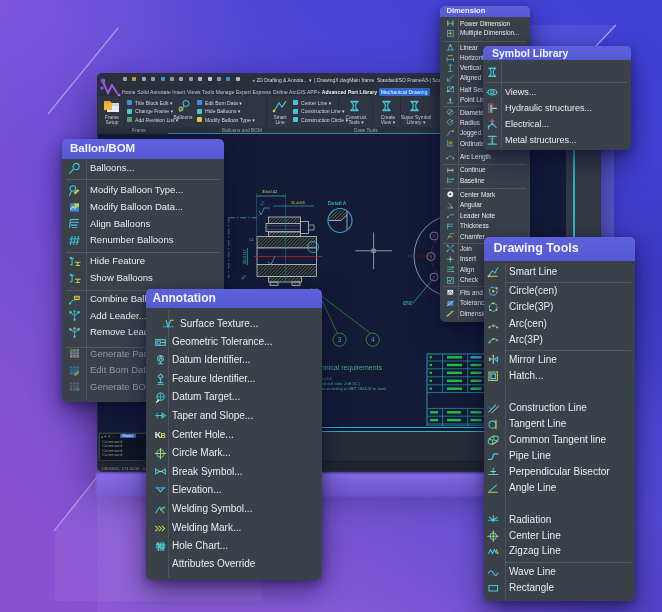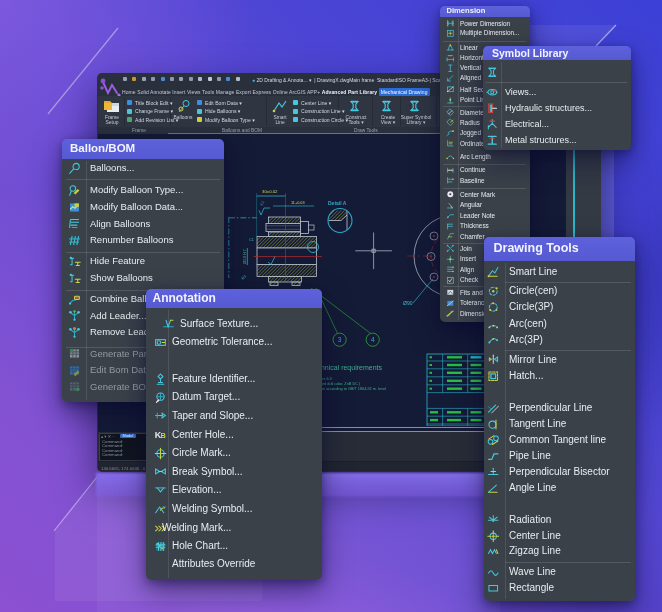--- a/index.html
+++ b/index.html
@@ -893,20 +893,26 @@
           <use href="#i-surf"></use>
         </svg>
 <span style="position:absolute;left:26px">Surface Texture...</span>
       </div>
 <div class="it" style="left:0;top:26.7px;height:16px;width:100%;font-size:10px;line-height:16px">
 <svg style="left:7.5px;top:1.5px" width="13" height="13" viewBox="0 0 16 16" stroke-width="1.3" stroke-linecap="round">
           <use href="#i-gtol"></use>
         </svg>
 <span style="position:absolute;left:26px">Geometric Tolerance...</span>
       </div>
+<div class="it" style="left:0;top:44.9px;height:16px;width:100%;font-size:10px;line-height:16px">
+<svg style="left:7.5px;top:1.5px" width="13" height="13" viewBox="0 0 16 16" stroke-width="1.3" stroke-linecap="round">
+          <use href="#i-datum"></use>
+        </svg>
+<span style="position:absolute;left:26px">Datum Identifier...</span>
+      </div>
 <div class="it" style="left:0;top:63.1px;height:16px;width:100%;font-size:10px;line-height:16px">
 <svg style="left:7.5px;top:1.5px" width="13" height="13" viewBox="0 0 16 16" stroke-width="1.3" stroke-linecap="round">
           <use href="#i-feat"></use>
         </svg>
 <span style="position:absolute;left:26px">Feature Identifier...</span>
       </div>
 <div class="it" style="left:0;top:81.8px;height:16px;width:100%;font-size:10px;line-height:16px">
 <svg style="left:7.5px;top:1.5px" width="13" height="13" viewBox="0 0 16 16" stroke-width="1.3" stroke-linecap="round">
           <use href="#i-dtar"></use>
         </svg>
@@ -945,21 +951,21 @@
 <div class="it" style="left:0;top:193.7px;height:16px;width:100%;font-size:10px;line-height:16px">
 <svg style="left:7.5px;top:1.5px" width="13" height="13" viewBox="0 0 16 16" stroke-width="1.3" stroke-linecap="round">
           <use href="#i-weld"></use>
         </svg>
 <span style="position:absolute;left:26px">Welding Symbol...</span>
       </div>
 <div class="it" style="left:0;top:212.9px;height:16px;width:100%;font-size:10px;line-height:16px">
 <svg style="left:7.5px;top:1.5px" width="13" height="13" viewBox="0 0 16 16" stroke-width="1.3" stroke-linecap="round">
           <use href="#i-weldm"></use>
         </svg>
-<span style="position:absolute;left:16px">Welding Mark...</span>
+<span style="position:absolute;left:26px">Welding Mark...</span>
       </div>
 <div class="it" style="left:0;top:230.6px;height:16px;width:100%;font-size:10px;line-height:16px">
 <svg style="left:7.5px;top:1.5px" width="13" height="13" viewBox="0 0 16 16" stroke-width="1.3" stroke-linecap="round">
           <use href="#i-hole"></use>
         </svg>
 <span style="position:absolute;left:26px">Hole Chart...</span>
       </div>
 <div class="it" style="left:0;top:248.8px;height:16px;width:100%;font-size:10px;line-height:16px">
 <span style="position:absolute;left:26px">Attributes Override</span>
       </div>
@@ -1010,21 +1016,21 @@
 <div class="it" style="left:0;top:107.5px;height:16px;width:100%;font-size:10px;line-height:16px">
 <svg style="left:3.0px;top:1.75px" width="12.5" height="12.5" viewBox="0 0 16 16" stroke-width="1.3" stroke-linecap="round">
           <use href="#i-hatch"></use>
         </svg>
 <span style="position:absolute;left:25.5px">Hatch...</span>
       </div>
 <div class="it" style="left:0;top:139.5px;height:16px;width:100%;font-size:10px;line-height:16px">
 <svg style="left:3.0px;top:1.75px" width="12.5" height="12.5" viewBox="0 0 16 16" stroke-width="1.3" stroke-linecap="round">
           <use href="#i-perp"></use>
         </svg>
-<span style="position:absolute;left:25.5px">Perpendicular Line</span>
+<span style="position:absolute;left:25.5px">Construction Line</span>
       </div>
 <div class="it" style="left:0;top:155.6px;height:16px;width:100%;font-size:10px;line-height:16px">
 <svg style="left:3.0px;top:1.75px" width="12.5" height="12.5" viewBox="0 0 16 16" stroke-width="1.3" stroke-linecap="round">
           <use href="#i-tang"></use>
         </svg>
 <span style="position:absolute;left:25.5px">Tangent Line</span>
       </div>
 <div class="it" style="left:0;top:171.3px;height:16px;width:100%;font-size:10px;line-height:16px">
 <svg style="left:3.0px;top:1.75px" width="12.5" height="12.5" viewBox="0 0 16 16" stroke-width="1.3" stroke-linecap="round">
           <use href="#i-ctang"></use>

